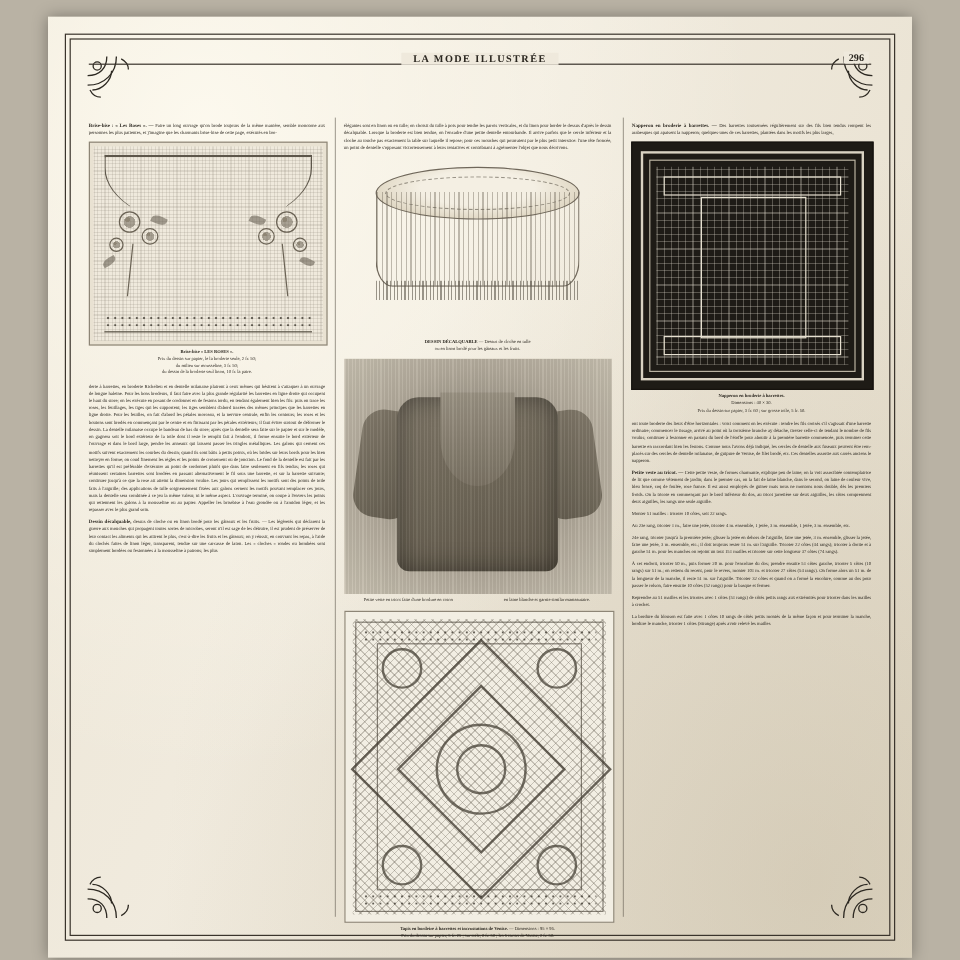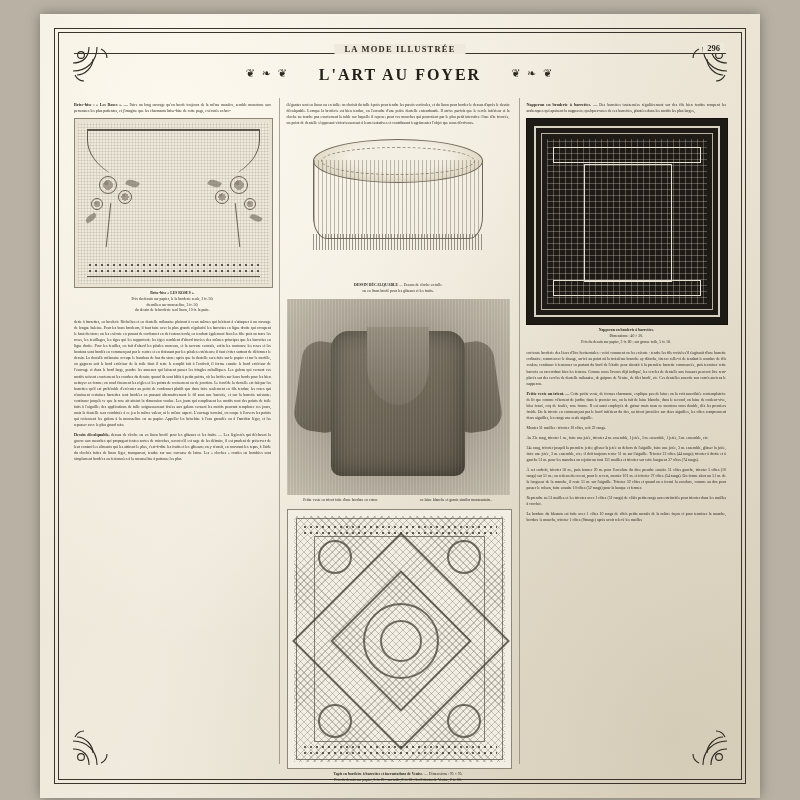--- a/index.html
+++ b/index.html
@@ -218,25 +218,20 @@
         </svg>
     </div>
   </div>
 
   <div id="runhead">
     <div class="rule"></div>
     <div class="journal">LA MODE ILLUSTRÉE</div>
     <div class="pageno">296</div>
   </div>
 
-  <div id="title-block">
-    <span class="fleur left">❦ ❧ ❦</span>
-    <span class="title">L'ART AU FOYER</span>
-    <span class="fleur right">❦ ❧ ❦</span>
-  </div>
 
   <div id="cols">
     <div class="vrule vrule-a"></div>
     <div class="vrule vrule-b"></div>
 
     <div class="col col-1">
       <p class="body-text">
         <b class="lede">Brise-bise : « Les Roses ». —</b>
         <span>Faire un long ouvrage qu'on brode toujours de la même manière, semble mo­notone aux personnes les plus patientes, et j'imagine que les charmants brise-bise de cette page, exécutés en bro-</span>
       </p>

